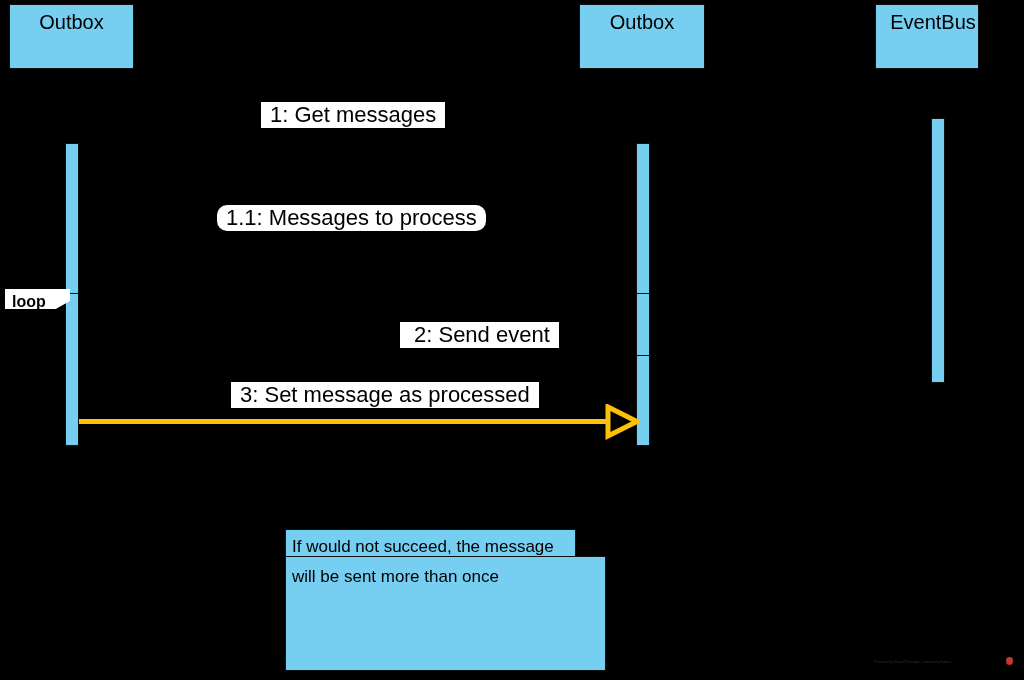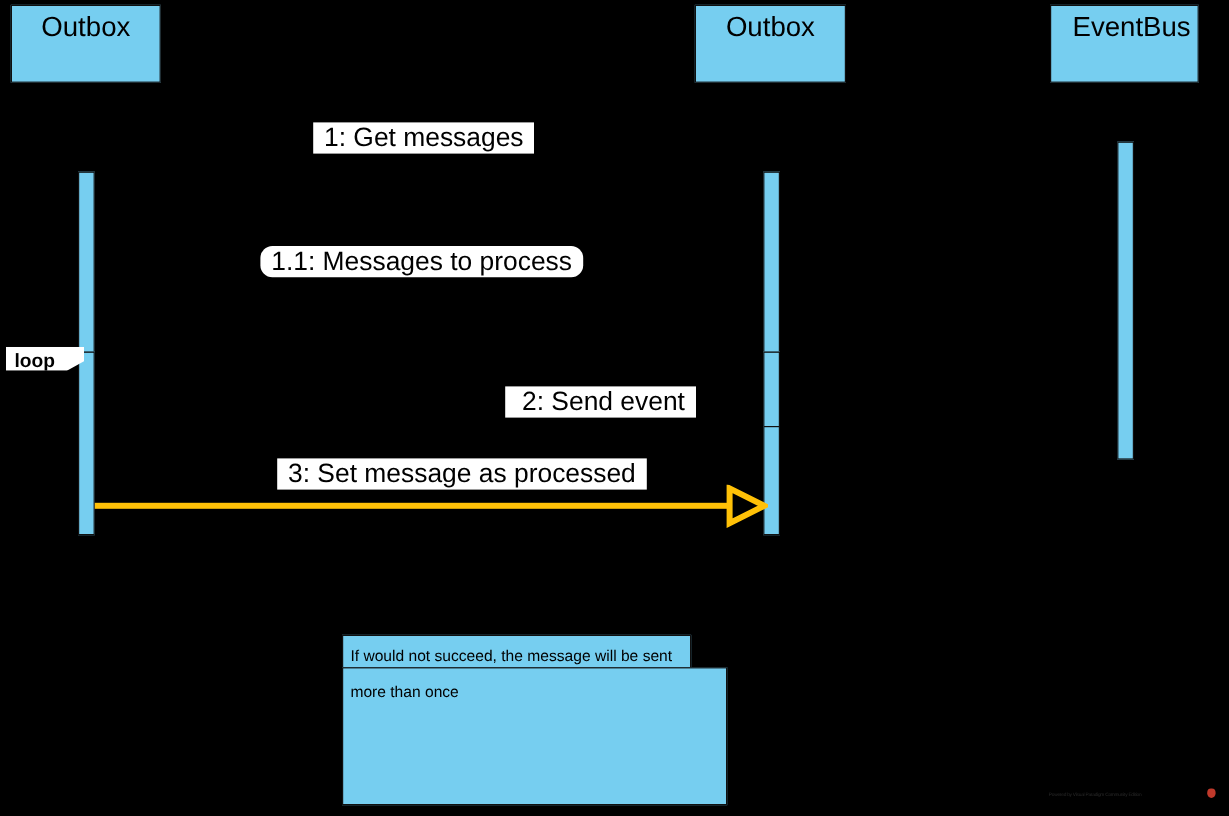--- a/index.html
+++ b/index.html
@@ -17,21 +17,21 @@
   }
 
   
   .lifeline-box {
     position: absolute;
     background: #76CEF0;
     border: 1px solid #0f0f0f;
     box-sizing: border-box;
     text-align: center;
     color: #000000;
-    font-size: 23px;
+    font-size: 20px;
     line-height: 26px;
     padding-top: 4px;
   }
 
   
   .activation {
     position: absolute;
     background: #76CEF0;
     border: 1px solid #111111;
     box-sizing: border-box;
@@ -79,21 +79,21 @@
   
   .note {
     position: absolute;
     background: #76CEF0;
     border: 1px solid #101010;
     box-sizing: border-box;
   }
   .note-text {
     position: absolute;
     color: #000000;
-    font-size: 13px;
+    font-size: 17px;
     line-height: 30px;
     width: 290px;
     white-space: pre-line;
   }
 
   
   .watermark {
     position: absolute;
     font-size: 4px;
     color: #2a2a2a;
@@ -114,40 +114,40 @@
 <div id="canvas">
 
   <div class="lifeline-box" style="left:9px; top:4px; width:125px; height:65px;">
     <div>Outbox</div>
   </div>
 
   <div class="lifeline-box" style="left:579px; top:4px; width:126px; height:65px;">
     <div>Outbox</div>
   </div>
 
-  <div class="lifeline-box" style="left:875px; top:4px; width:124px; height:65px;padding-left:12px;">
+  <div class="lifeline-box" style="left:875px; top:4px; width:104px; height:65px;padding-left:12px;">
     <div>EventBus</div>
   </div>
 
   <div class="activation" style="left:65px; top:143px; width:14px; height:151px;"></div>
   <div class="activation" style="left:65px; top:293px; width:14px; height:153px;"></div>
 
   <div class="activation" style="left:636px; top:143px; width:14px; height:151px;"></div>
   <div class="activation" style="left:636px; top:293px; width:14px; height:63px;"></div>
   <div class="activation" style="left:636px; top:355px; width:14px; height:91px;"></div>
 
   <div class="activation" style="left:931px; top:118px; width:14px; height:265px;"></div>
 
   <div class="frag-tab" style="left:5px; top:289px; width:65px;">loop</div>
 
   <div class="msg-label" style="left:261px; top:102px;">1: Get messages</div>
 
   <div class="msg-label" style="left:217px; top:205px;border-radius:10px;">1.1: Messages to process</div>
 
-  <div class="msg-label" style="left:421px; top:322px;padding-left:14px;">2: Send event</div>
+  <div class="msg-label" style="left:400px; top:322px;padding-left:14px;">2: Send event</div>
 
   <div class="msg-label" style="left:192px; top:382px;margin-left:39px;">3: Set message as processed</div>
 
   <div class="arrow-line" style="left:79px; top:419px; width:528px;"></div>
   <div class="arrow-head" style="left:604px; top:404px;">
     <svg width="36" height="36" viewBox="0 0 36 36">
       <polygon points="4,3 33,17.5 4,32" fill="none" stroke="#FFC107" stroke-width="5" stroke-linejoin="miter"></polygon>
     </svg>
   </div>
 

